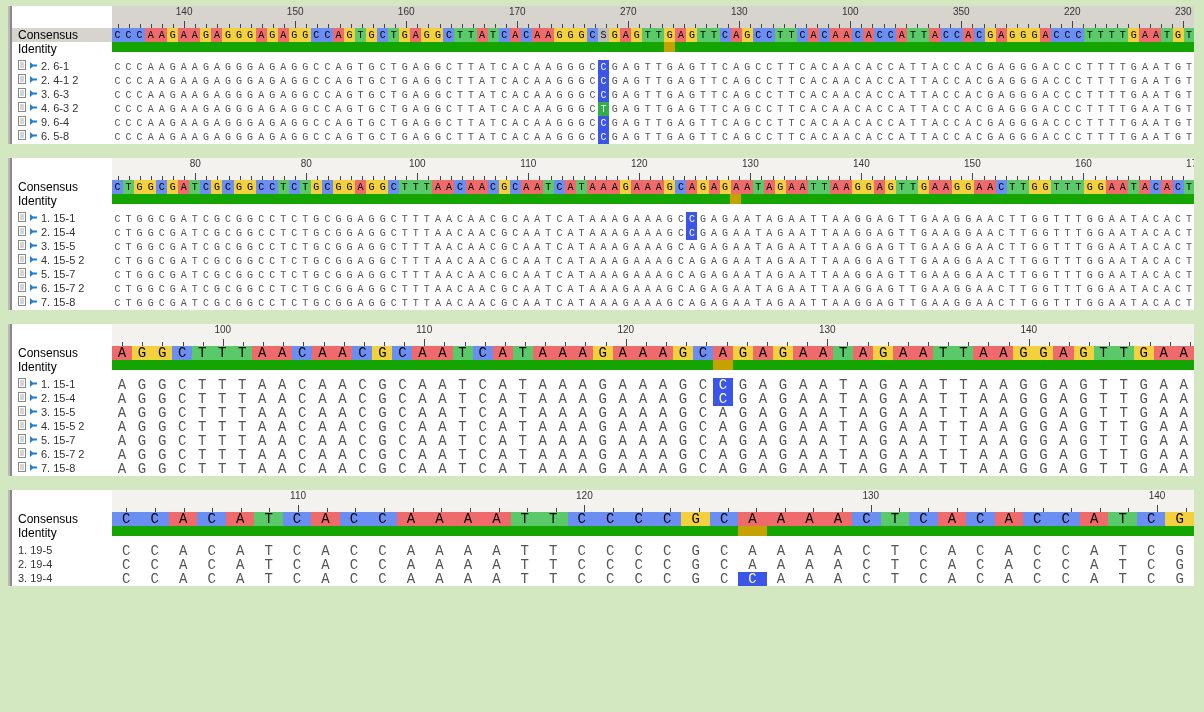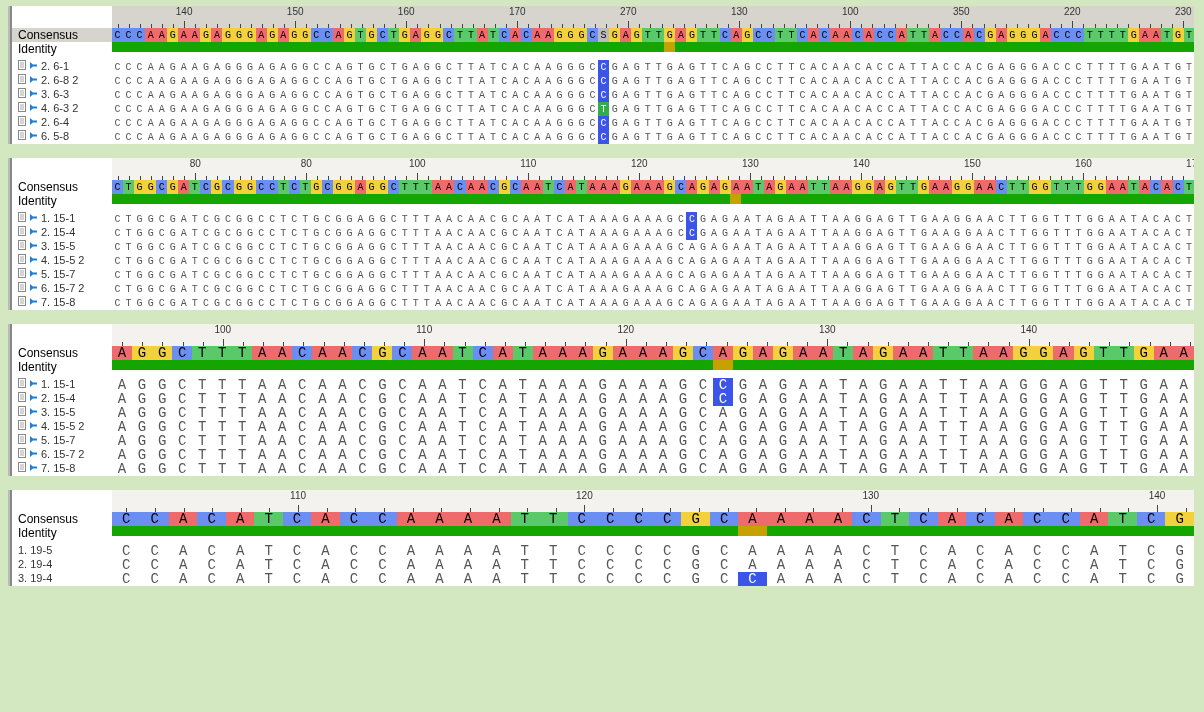--- a/index.html
+++ b/index.html
@@ -391,21 +391,21 @@
               <span><svg width="9" height="10" viewBox="0 0 9 10">
                   <rect x="0.5" y="0.5" width="7" height="9" fill="#fff" stroke="#888"></rect>
                   <line x1="2" y1="3" x2="6" y2="3" stroke="#aaa"></line>
                   <line x1="2" y1="5" x2="6" y2="5" stroke="#aaa"></line>
                   <line x1="2" y1="7" x2="6" y2="7" stroke="#aaa"></line>
                 </svg></span>
               <span><svg width="9" height="9" viewBox="0 0 9 9">
                   <path d="M1 1 L5 4.5 L1 8 Z" fill="#1e7fd6"></path>
                   <rect x="4" y="3.5" width="4" height="2" fill="#1e7fd6"></rect>
                 </svg></span>
-            </span><span>2. 6-8 2</span></div>
+            </span><span>2. 4-1 2</span></div>
           <div class="track-cell">
             <div class="base-strip">
               <span class="base plain" style="width: 11.102px; font-size: 10px;">C</span>
               <span class="base plain" style="width: 11.102px; font-size: 10px;">C</span>
               <span class="base plain" style="width: 11.102px; font-size: 10px;">C</span>
               <span class="base plain" style="width: 11.102px; font-size: 10px;">A</span>
               <span class="base plain" style="width: 11.102px; font-size: 10px;">A</span>
               <span class="base plain" style="width: 11.102px; font-size: 10px;">G</span>
               <span class="base plain" style="width: 11.102px; font-size: 10px;">A</span>
               <span class="base plain" style="width: 11.102px; font-size: 10px;">A</span>
@@ -739,21 +739,21 @@
               <span><svg width="9" height="10" viewBox="0 0 9 10">
                   <rect x="0.5" y="0.5" width="7" height="9" fill="#fff" stroke="#888"></rect>
                   <line x1="2" y1="3" x2="6" y2="3" stroke="#aaa"></line>
                   <line x1="2" y1="5" x2="6" y2="5" stroke="#aaa"></line>
                   <line x1="2" y1="7" x2="6" y2="7" stroke="#aaa"></line>
                 </svg></span>
               <span><svg width="9" height="9" viewBox="0 0 9 9">
                   <path d="M1 1 L5 4.5 L1 8 Z" fill="#1e7fd6"></path>
                   <rect x="4" y="3.5" width="4" height="2" fill="#1e7fd6"></rect>
                 </svg></span>
-            </span><span>2. 6-4</span></div>
+            </span><span>9. 6-4</span></div>
           <div class="track-cell">
             <div class="base-strip">
               <span class="base plain" style="width: 11.102px; font-size: 10px;">C</span>
               <span class="base plain" style="width: 11.102px; font-size: 10px;">C</span>
               <span class="base plain" style="width: 11.102px; font-size: 10px;">C</span>
               <span class="base plain" style="width: 11.102px; font-size: 10px;">A</span>
               <span class="base plain" style="width: 11.102px; font-size: 10px;">A</span>
               <span class="base plain" style="width: 11.102px; font-size: 10px;">G</span>
               <span class="base plain" style="width: 11.102px; font-size: 10px;">A</span>
               <span class="base plain" style="width: 11.102px; font-size: 10px;">A</span>

